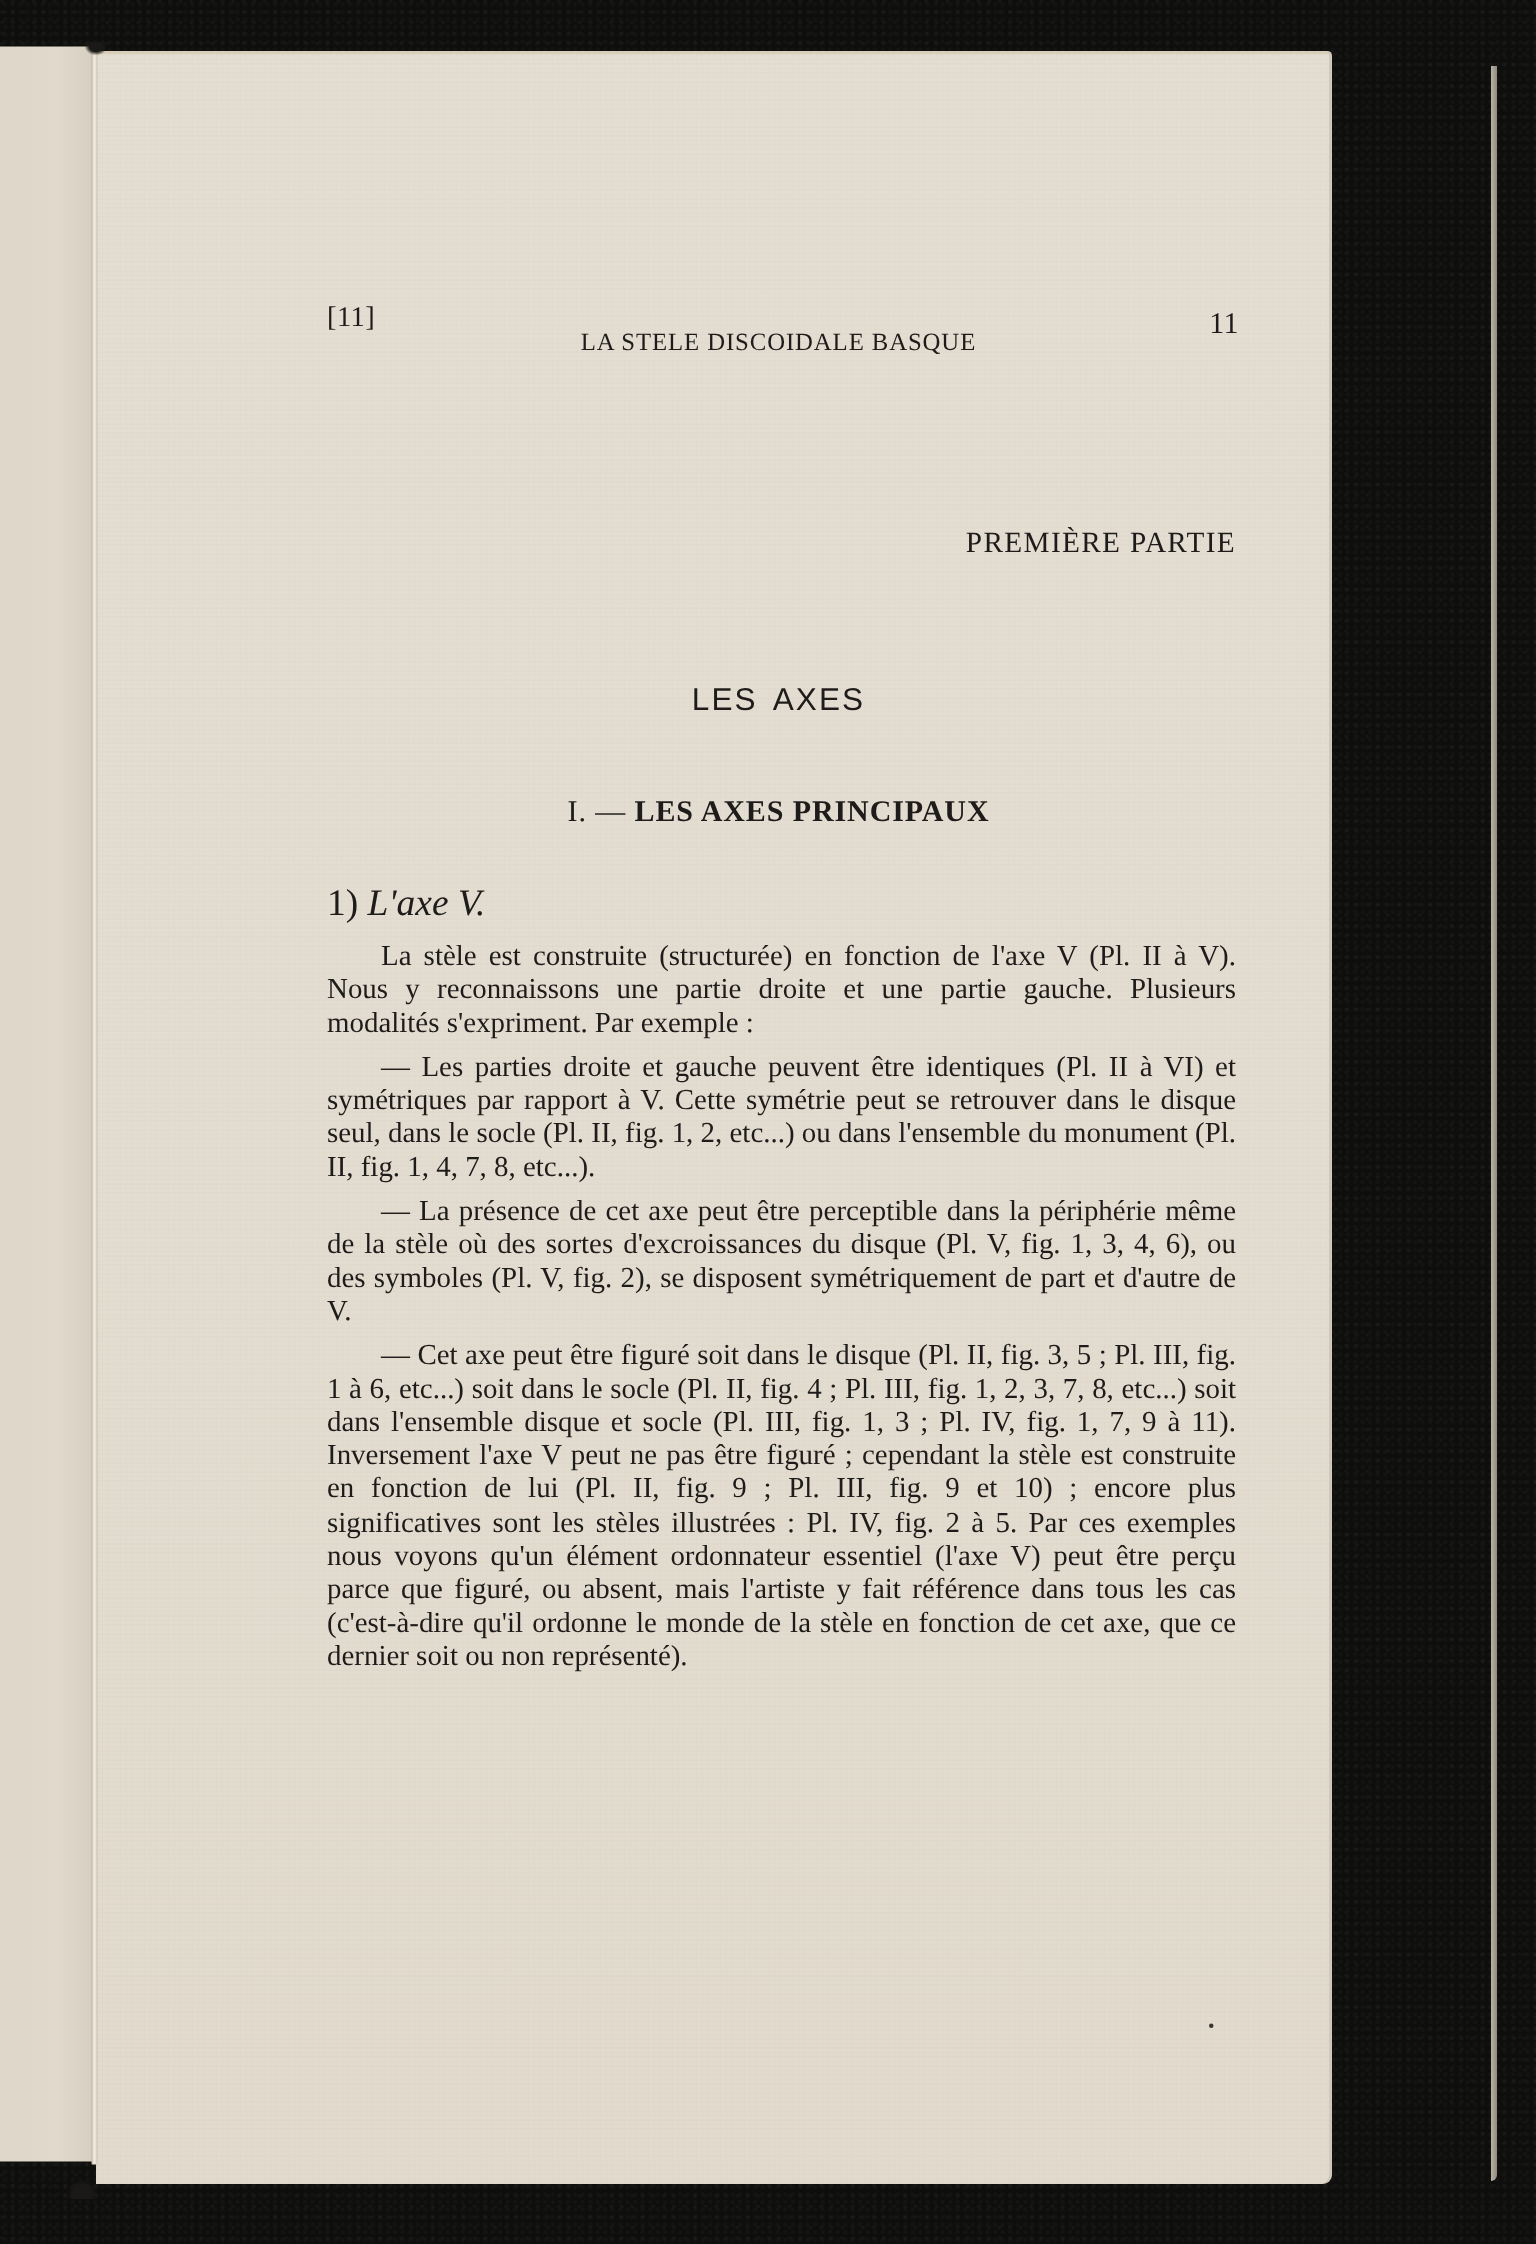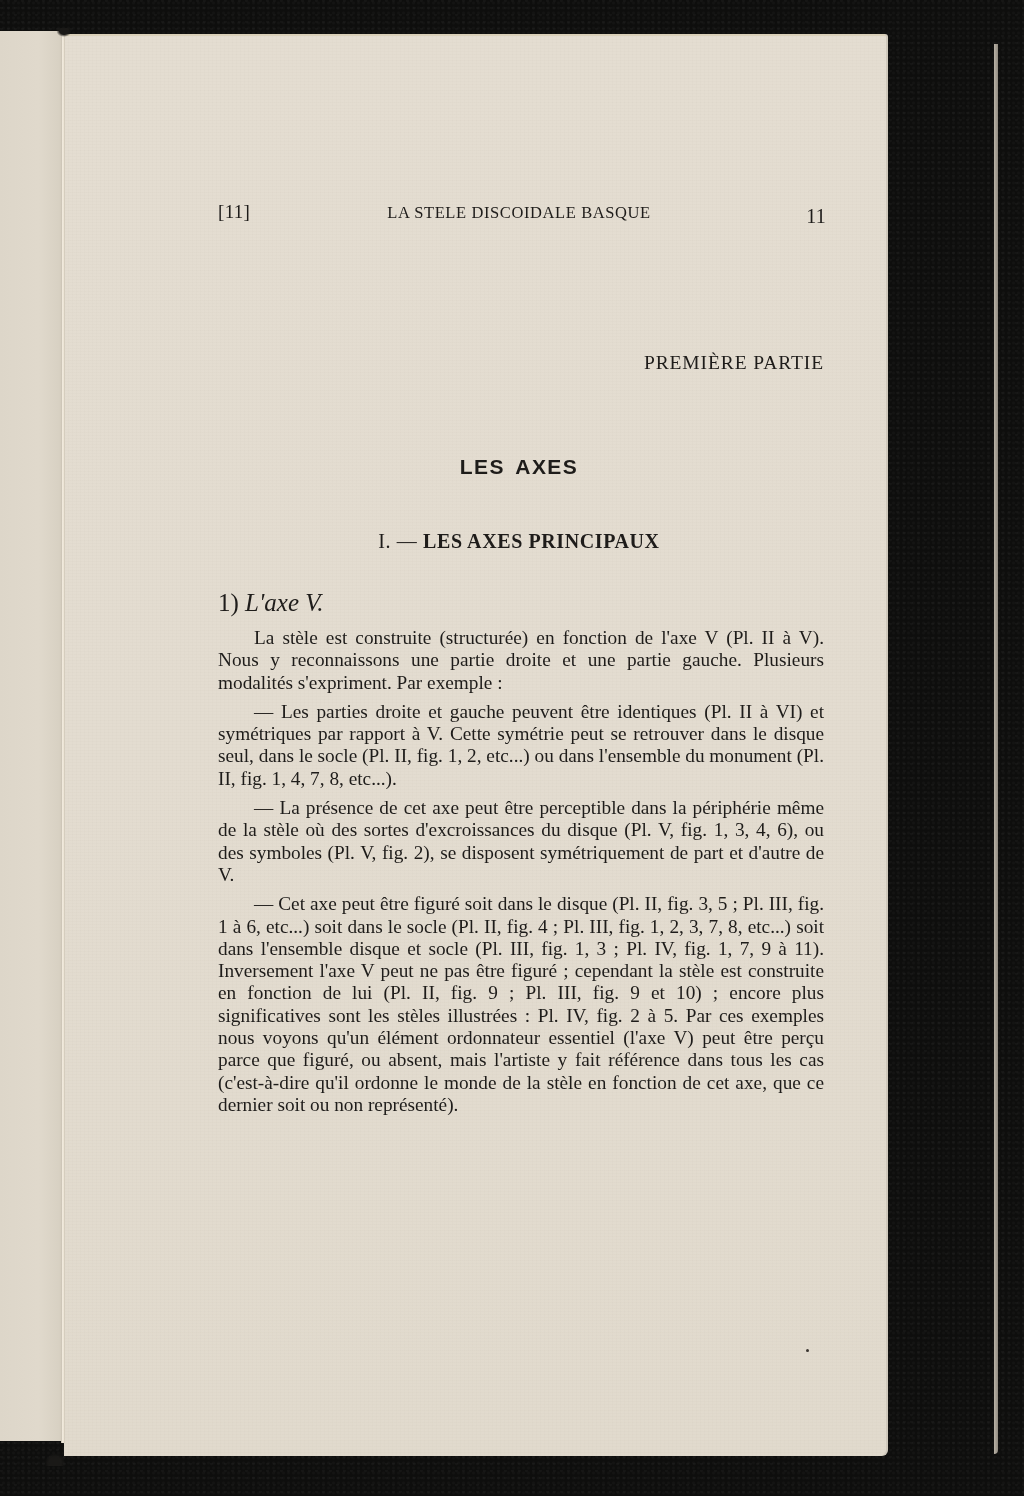--- a/index.html
+++ b/index.html
@@ -108,21 +108,21 @@
       position: absolute;
       left: 4px;
       top: 3px;
       font-size: 19px;
     }
     .rh-center {
       position: absolute;
       left: 0;
       width: 610px;
       text-align: center;
-      top: 5px;
+      top: 20px;
       font-size: 16.5px;
       letter-spacing: 0.6px;
     }
     .rh-right {
       position: absolute;
       right: -2px;
       top: 7px;
       font-size: 20px;
       margin-left: 16px;
     }
@@ -136,21 +136,21 @@
       font-size: 19.5px;
       letter-spacing: 0.9px;
     }
     .chapter-title {
       position: absolute;
       top: 421px;
       left: 0;
       width: 610px;
       text-align: center;
       font-family: "Liberation Sans", "DejaVu Sans", sans-serif;
-      font-weight: bold;
+      font-weight: normal;
       font-size: 21px;
       letter-spacing: 1.4px;
       word-spacing: 4px;
     }
     .section-title {
       position: absolute;
       top: 496px;
       left: 0;
       width: 610px;
       text-align: center;

